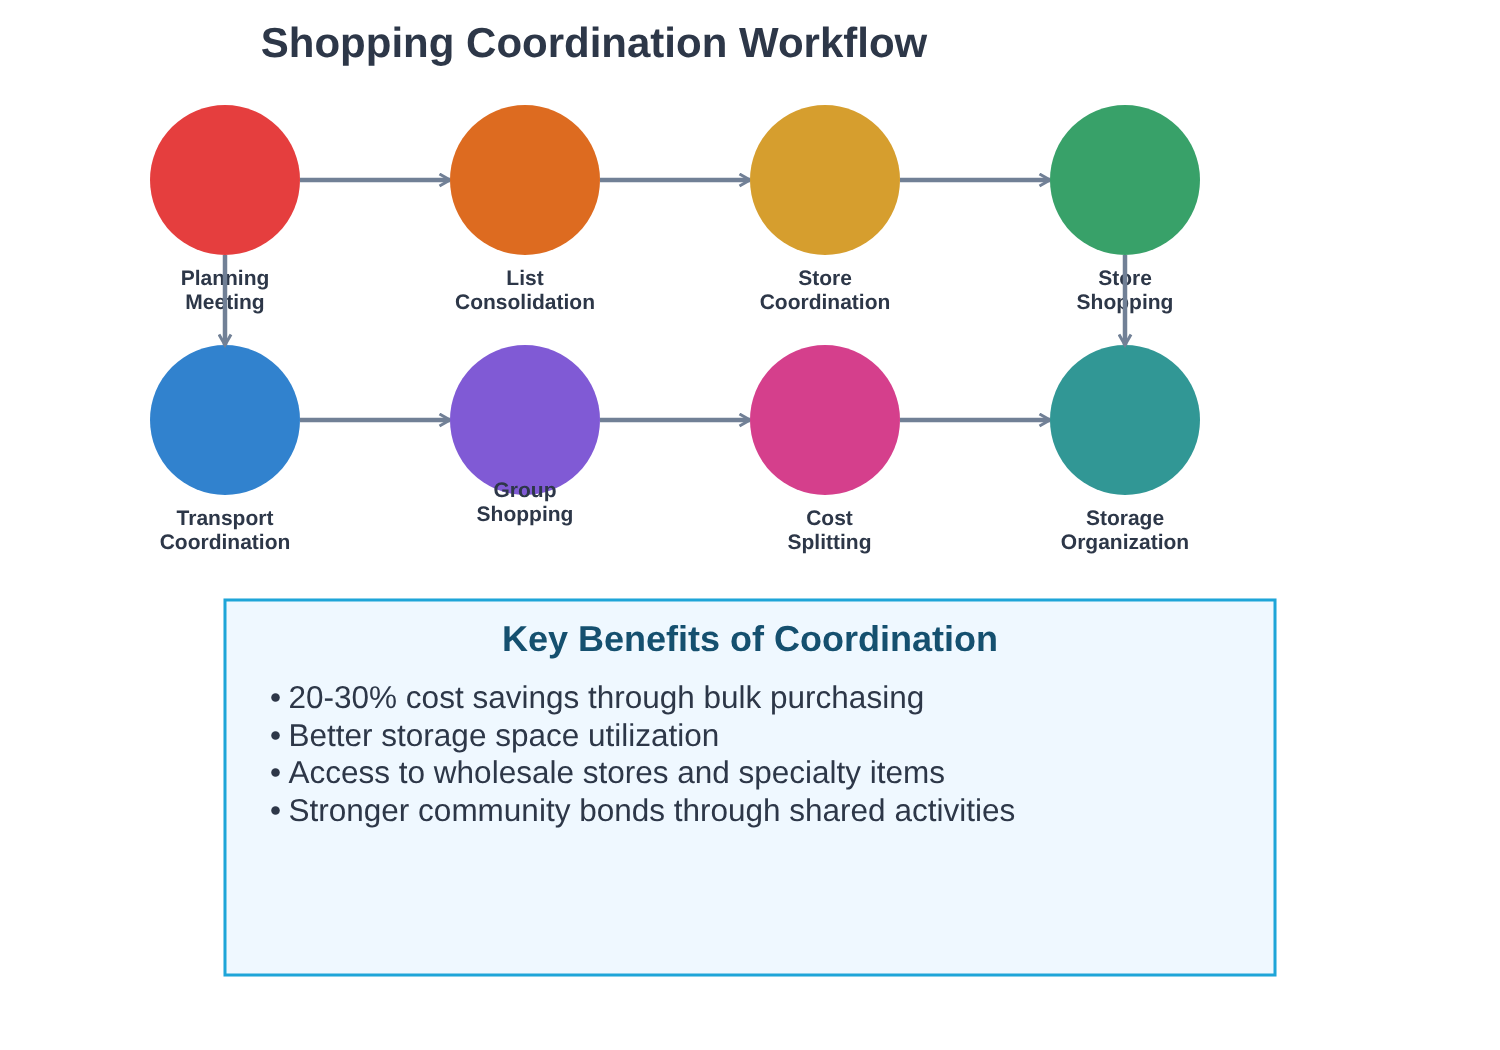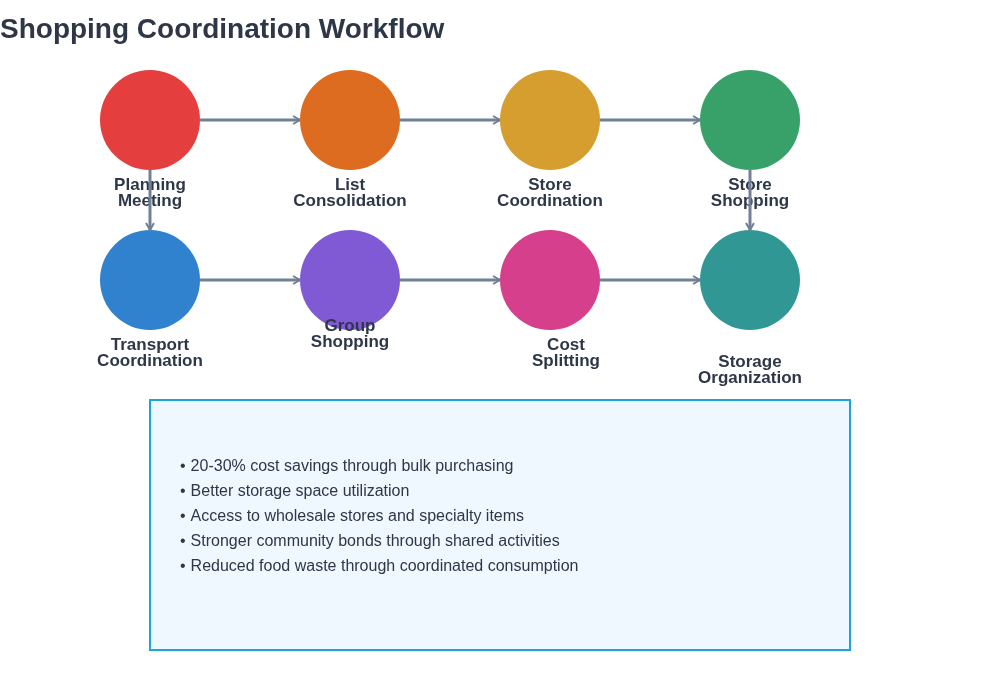--- a/index.html
+++ b/index.html
@@ -12,20 +12,21 @@
     }
     body {
       position: relative;
       font-family: "Liberation Sans", sans-serif;
     }
     .title {
       position: absolute;
       left: 0;
       top: 13px;
       width: 792px;
+      text-align: center;
       font-size: 28px;
       font-weight: bold;
       color: #2d3748;
       margin: 0;
     }
     .diagram-svg {
       position: absolute;
       left: 0;
       top: 0;
       width: 1000px;
@@ -34,21 +35,21 @@
     .node {
       position: absolute;
       width: 100px;
       height: 100px;
       border-radius: 50%;
     }
     .node-label {
       position: absolute;
       width: 160px;
       text-align: center;
-      font-size: 17px;
+      font-size: 14px;
       font-weight: bold;
       color: #2d3748;
       line-height: 16px;
     }
     .node-label span { display: block; }
     .benefits-box {
       position: absolute;
       left: 149px;
       top: 399px;
       width: 698px;
@@ -69,21 +70,21 @@
     }
     .benefits-list {
       position: absolute;
       left: 29px;
       top: 55px;
       margin: 0;
       padding: 0;
       list-style: none;
     }
     .benefits-list li {
-      font-size: 16px;
+      font-size: 21px;
       color: #2d3748;
       height: 25px;
       line-height: 20px;
     }
     .benefits-list li::before {
       content: "\2022";
       margin-right: 5px;
     }
   </style>
 </head>
@@ -135,42 +136,42 @@
   <span>Shopping</span>
 </div>
 <div class="node-label" style="left:70px;top:337px;">
   <span>Transport</span>
   <span>Coordination</span>
 </div>
 <div class="node-label" style="left:270px;top:318px;">
   <span>Group</span>
   <span>Shopping</span>
 </div>
-<div class="node-label" style="left:486px;top:337px;">
+<div class="node-label" style="left:473px;top:337px;">
   <span>Cost</span>
   <span>Splitting</span>
 </div>
-<div class="node-label" style="left:670px;top:354px;">
+<div class="node-label" style="left:670px;top:337px;">
   <span>Storage</span>
   <span>Organization</span>
 </div>
 
 <svg class="diagram-svg" viewBox="0 0 1000 400" style="pointer-events:none;">
   <defs>
     <marker id="arrowhead2" markerWidth="10" markerHeight="10" refX="8" refY="5" orient="auto" markerUnits="userSpaceOnUse">
       <path d="M1,1 L8,5 L1,9" fill="none" stroke="#718096" stroke-width="2"></path>
     </marker>
   </defs>
   <g stroke="#718096" stroke-width="3" fill="none">
     <line x1="150" y1="170" x2="150" y2="230" marker-end="url(#arrowhead2)"></line>
     <line x1="750" y1="170" x2="750" y2="230" marker-end="url(#arrowhead2)"></line>
   </g>
 </svg>
 
 <div class="benefits-box">
+  <h2 class="benefits-title">Key Benefits of Coordination</h2>
   <ul class="benefits-list">
     <li>20-30% cost savings through bulk purchasing</li>
     <li>Better storage space utilization</li>
     <li>Access to wholesale stores and specialty items</li>
     <li>Stronger community bonds through shared activities</li>
-    <li>Reduced food waste through coordinated consumption</li>
   </ul>
 </div>
 
 </body></html>

